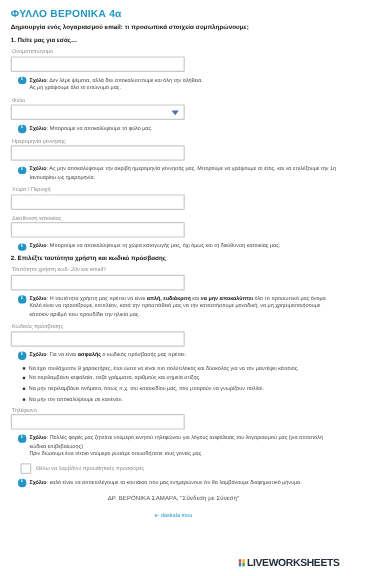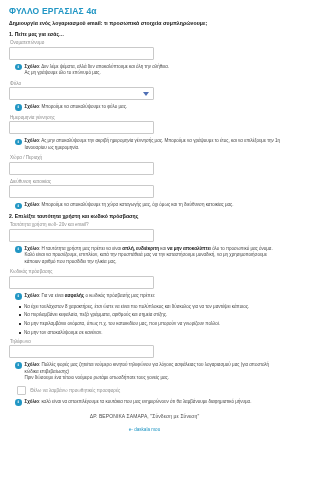--- a/index.html
+++ b/index.html
@@ -167,21 +167,21 @@
     font-weight: bold;
     letter-spacing: -0.25px;
     font-family: "Liberation Sans", sans-serif;
   }
 </style>
 </head>
 <body>
 
 <div class="page">
 
-  <div class="title">ΦΥΛΛΟ ΕΡΓΑΣΙΑΣ 4α</div>
+  <div class="title">ΦΥΛΛΟ ΒΕΡΟΝΙΚΑ 4α</div>
   <div class="subtitle">Δημιουργία ενός λογαριασμού email: τι προσωπικά στοιχεία συμπληρώνουμε;</div>
 
   <div class="section-head">1. Πείτε μας για εσάς…</div>
 
   <div class="field-label">Ονοματεπώνυμο</div>
   <div class="input-box"></div>
 
   <div class="note">
     <span class="note-icon">i</span>
     <span class="note-text">
@@ -273,14 +273,23 @@
   <div class="note">
     <span class="note-icon">i</span>
     <span class="note-text">
       <b class="lead">Σχόλιο</b><span>: καλό είναι να αποεπιλέγουμε τα κουτάκια που μας ενημερώνουν ότι θα λαμβάνουμε διαφημιστικό μήνυμα.</span>
     </span>
   </div>
 
   <div class="signature">ΔΡ. ΒΕΡΟΝΙΚΑ ΣΑΜΑΡΑ, "Σύνδεση με Σύνεση"</div>
   <div class="credit">e- daskala mou</div>
 
+  <div class="lw-logo">
+    <span class="lw-mark">
+      <i style="background:#e24a3b"></i>
+        <i style="background:#f2b133"></i>
+        <i style="background:#3b7fd4"></i>
+        <i style="background:#4fa84f"></i>
+    </span>
+    <span class="lw-text">LIVEWORKSHEETS</span>
+  </div>
 
 </div>
 
 </body></html>

